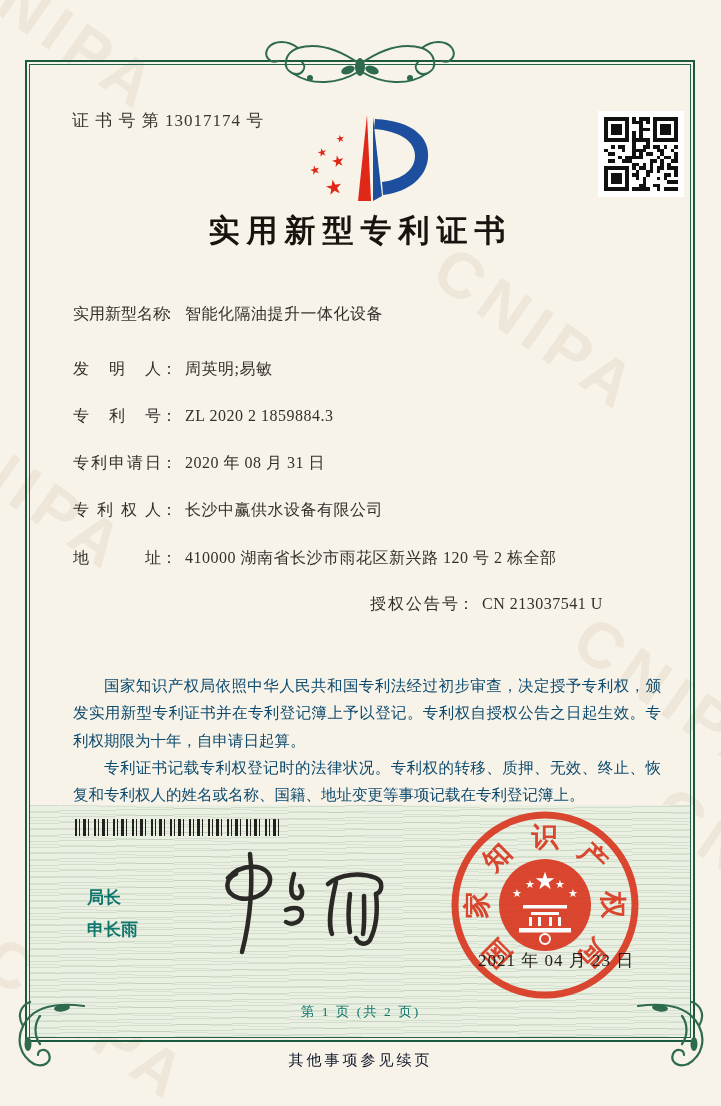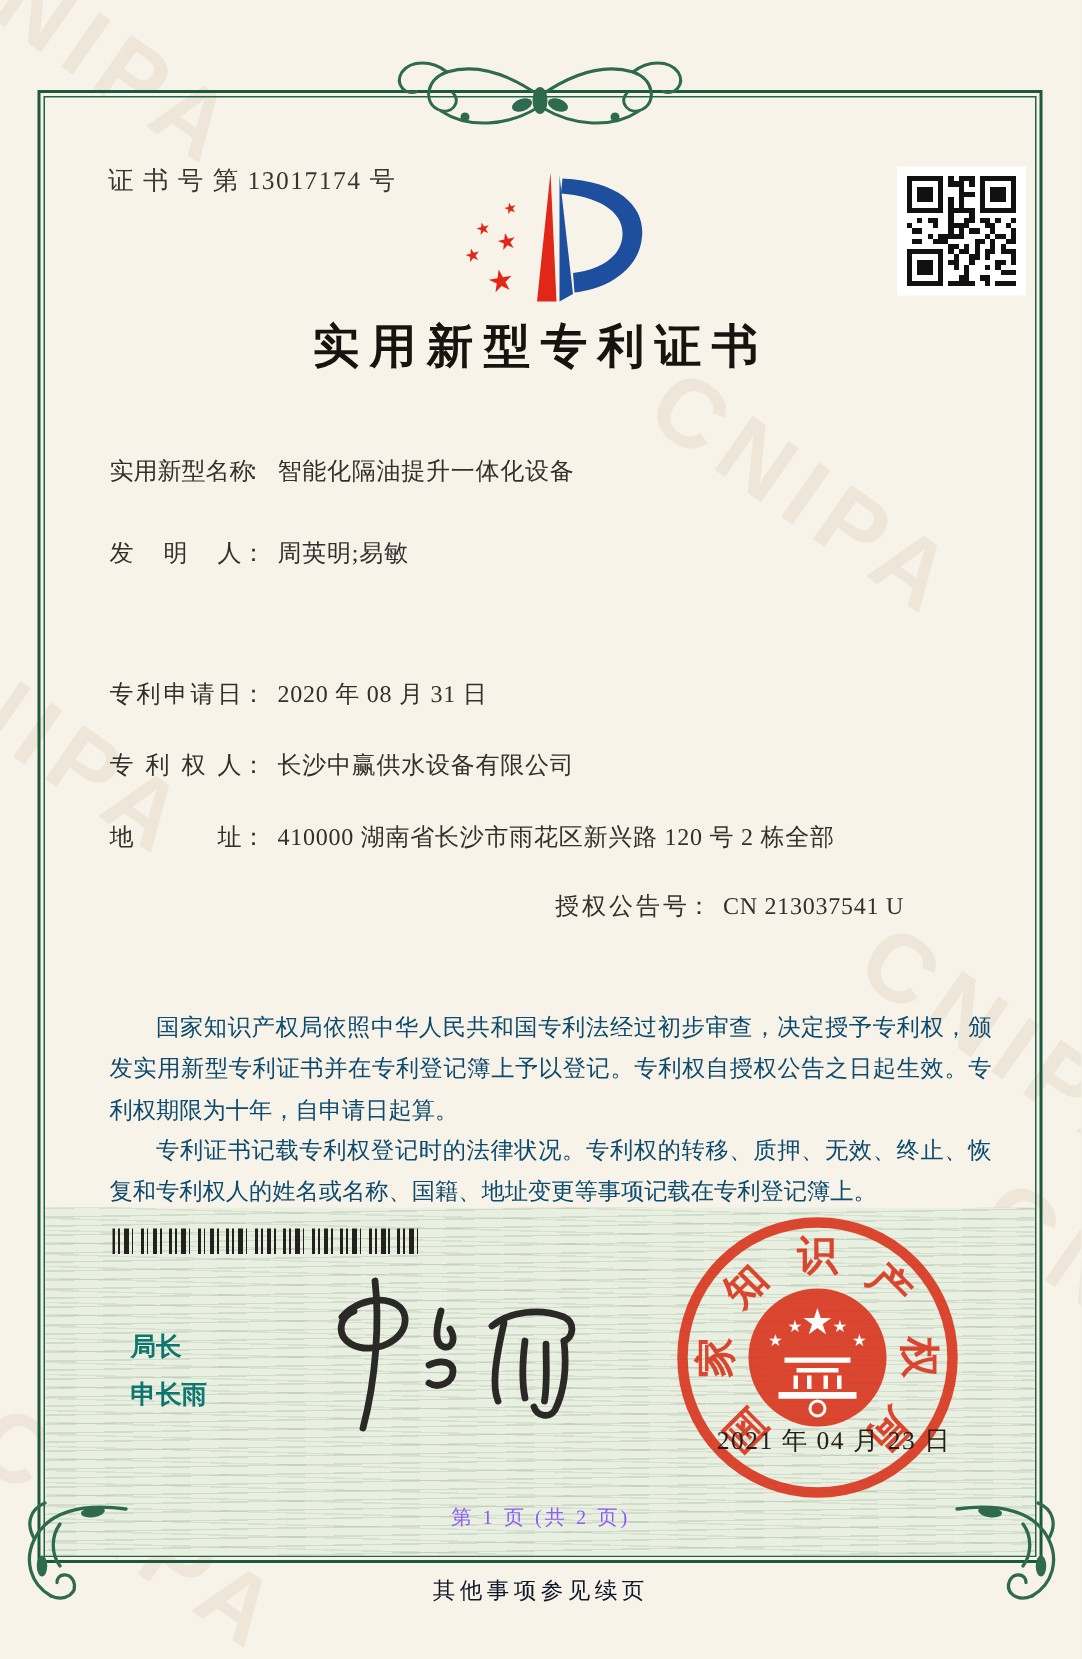--- a/index.html
+++ b/index.html
@@ -43,21 +43,21 @@
       #23211e 0 2px, transparent 2px 4px, #23211e 4px 5px, transparent 5px 8px,
       #23211e 8px 11px, transparent 11px 13px, #23211e 13px 14px, transparent 14px 19px);}
   .officer{position:absolute;left:87px;top:882px;
            font-family:"Liberation Sans","DejaVu Sans",sans-serif;
            font-weight:bold;font-size:17px;color:#0f766e;line-height:1.9;}
   .sig{position:absolute;left:190px;top:848px;}
   .seal{position:absolute;left:445px;top:805px;}
   .sealdate{position:absolute;left:458px;top:949px;width:196px;text-align:center;
             font-size:17px;color:#221e18;letter-spacing:1px;z-index:4;}
   .pageinfo{position:absolute;left:0;width:100%;top:1003px;text-align:center;
-            font-size:13.5px;color:#8b5cf6;letter-spacing:2px;}
+            font-size:13.5px;color:#0f766e;letter-spacing:2px;}
   .contnote{position:absolute;left:0;width:100%;top:1051px;text-align:center;
             font-size:15px;color:#0f172a;letter-spacing:3px;z-index:3;}
   .ornament{position:absolute;left:240px;top:34px;z-index:4;}
   .flourish{position:absolute;z-index:4;}
   .fl-left{left:10px;top:998px;}
   .fl-right{left:634px;top:998px;transform:scaleX(-1);}
 </style>
 </head>
 <body>
 
@@ -274,20 +274,23 @@
     </svg>
 
     <div class="title">实用新型专利证书</div>
 
     <div class="frow r0">
       <span class="lbl">实用新型名称</span><span class="colon">：</span><span class="val">智能化隔油提升一体化设备</span>
     </div>
     <div class="frow r1">
       <span class="lbl">发明人</span><span class="colon">：</span><span class="val">周英明;易敏</span>
     </div>
+    <div class="frow r2">
+      <span class="lbl">专利号</span><span class="colon">：</span><span class="val">ZL 2020 2 1859884.3</span>
+    </div>
     <div class="frow r3">
       <span class="lbl">专利申请日</span><span class="colon">：</span><span class="val">2020 年 08 月 31 日</span>
     </div>
     <div class="frow r4">
       <span class="lbl">专利权人</span><span class="colon">：</span><span class="val">长沙中赢供水设备有限公司</span>
     </div>
     <div class="frow r5">
       <span class="lbl">地址</span><span class="colon">：</span><span class="val">410000 湖南省长沙市雨花区新兴路 120 号 2 栋全部</span>
     </div>
     <div class="frow r7">

